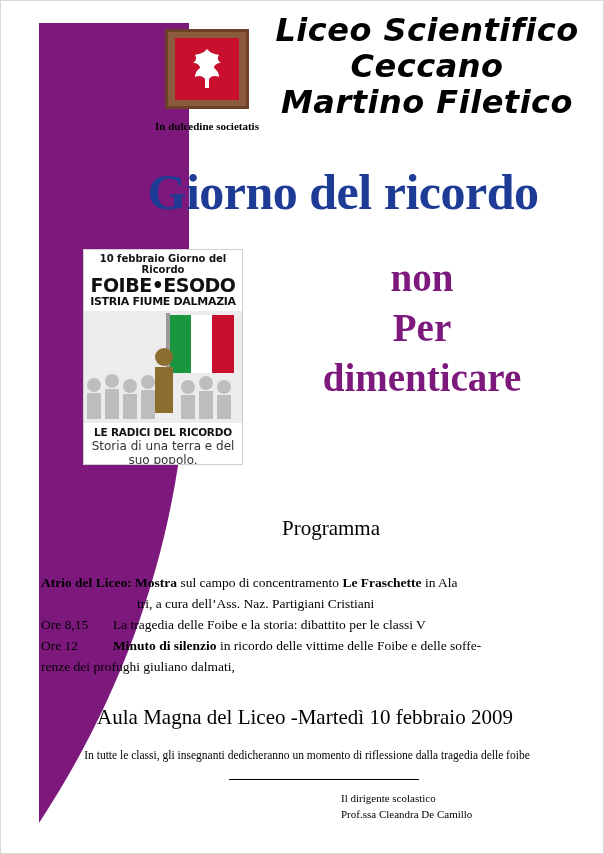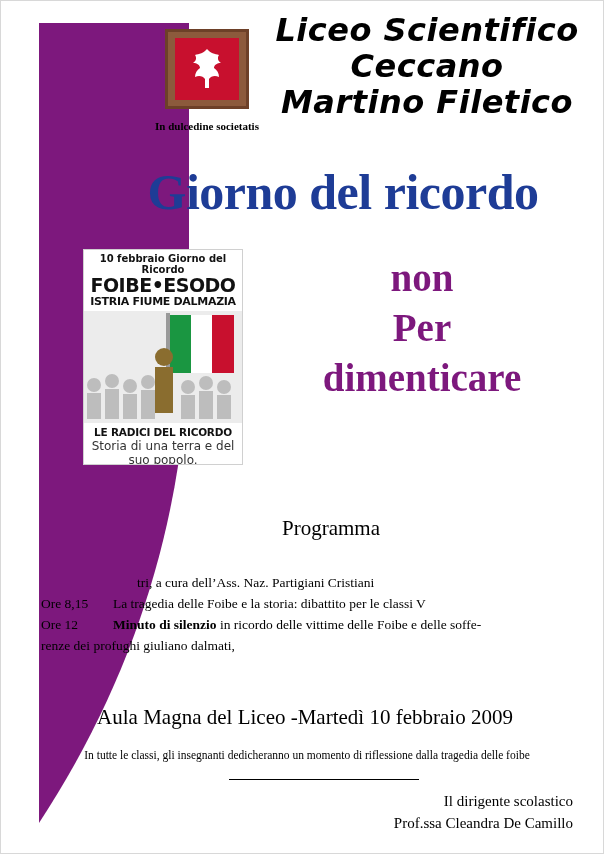--- a/index.html
+++ b/index.html
@@ -239,23 +239,23 @@
     top: 778px;
     width: 190px;
     border-top: 1px solid #000;
   }
 
   .signature {
     position: absolute;
     left: 340px;
     top: 790px;
     width: 232px;
-    text-align: right;
-    font-family: "Liberation Serif", serif;
-    font-size: 15px;
+    text-align: left;
+    font-family: "Liberation Serif", serif;
+    font-size: 11px;
     color: #000;
     line-height: 1.45;
   }
 </style>
 </head>
 <body>
 
 <div id="poster">
 
   <div class="purple-curve"></div>
@@ -323,20 +323,23 @@
 
   <div class="slogan">
     <div>non</div>
     <div>Per</div>
     <div>dimenticare</div>
   </div>
 
   <div class="programma-heading">Programma</div>
 
   <div class="program-block">
+    <div class="row">
+      <b>Atrio del Liceo:</b><b> Mostra</b><span> sul campo di concentramento </span><b>Le Fraschette</b><span> in Ala</span>
+    </div>
     <div class="indent">tri, a cura dell’Ass. Naz. Partigiani Cristiani</div>
     <div class="row">
       <span class="time">Ore 8,15</span><span>La tragedia delle Foibe e la storia: dibattito per le classi V</span>
     </div>
     <div class="row">
       <span class="time">Ore 12</span><b>Minuto di silenzio</b><span> in ricordo delle vittime delle Foibe e delle soffe-</span>
     </div>
     <div class="row">renze dei profughi giuliano dalmati,</div>
   </div>
 

